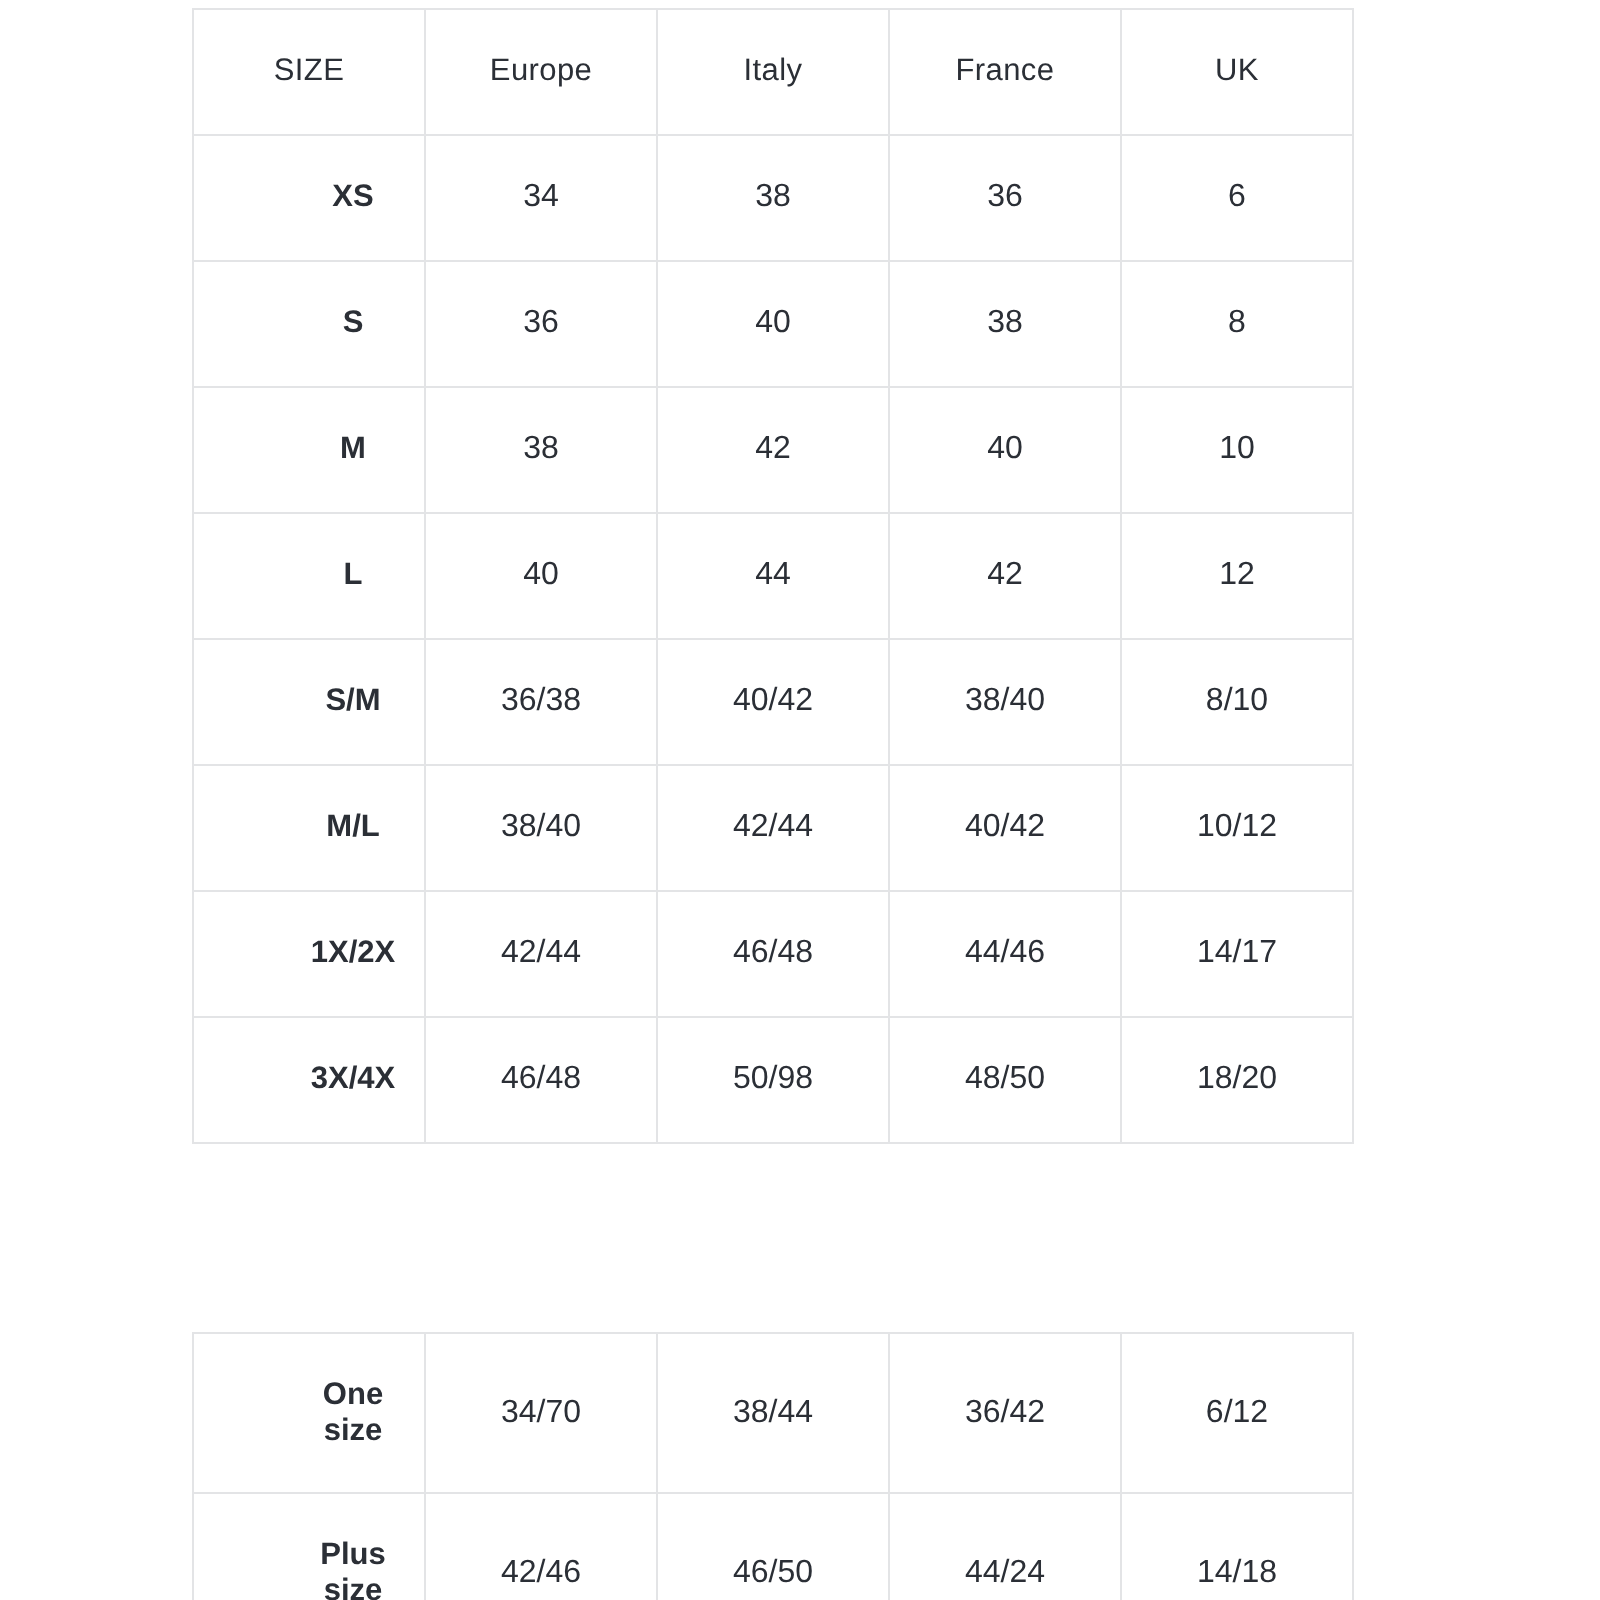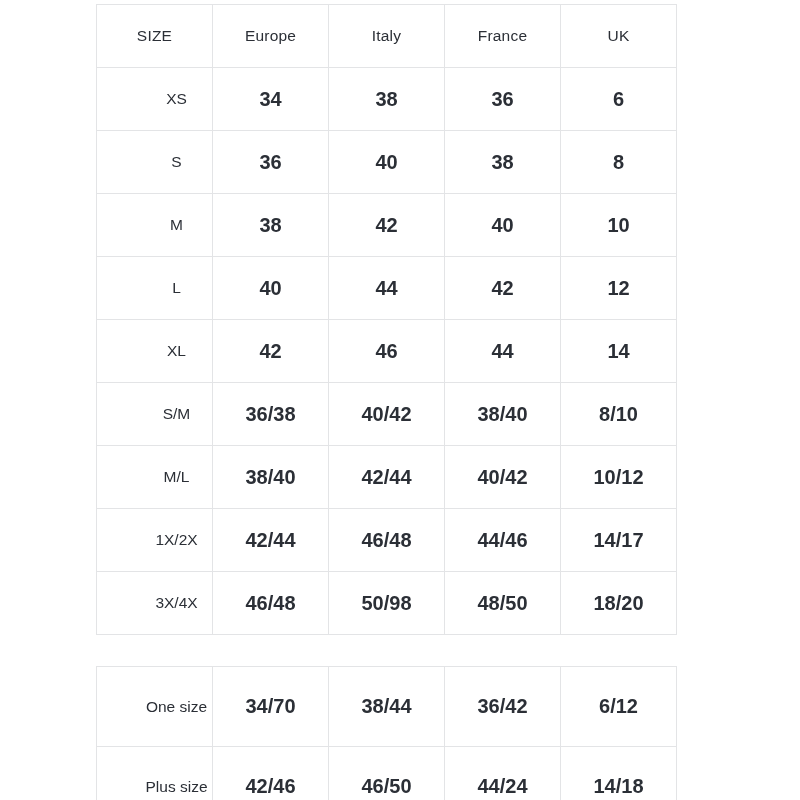--- a/index.html
+++ b/index.html
@@ -35,32 +35,32 @@
   table col.c2 { width: 116px; }
   table col.c3 { width: 116px; }
   table col.c4 { width: 116px; }
 
   td, th {
     border: 1px solid #e3e4e6;
     height: 63px;
     text-align: center;
     vertical-align: middle;
     color: #2b2f36;
-    font-size: 20px;
-    font-weight: 700;
+    font-size: 16px;
+    font-weight: 400;
     padding: 0 4px;
     background: #ffffff;
   }
   th {
     font-weight: 400;
     font-size: 15.5px;
     letter-spacing: 0.2px;
   }
   td.rowhead {
-    font-weight: 400;
+    font-weight: 700;
     font-size: 15.5px;
     padding-left: 48px;
   }
   #secondary-table td { height: 80px; margin-left: 44px; }
 </style>
 </head>
 <body>
 
 <div class="page">
 
@@ -103,27 +103,20 @@
           <td>42</td>
           <td>40</td>
           <td>10</td>
         </tr>
         <tr>
           <td class="rowhead">L</td>
           <td>40</td>
           <td>44</td>
           <td>42</td>
           <td>12</td>
-        </tr>
-        <tr>
-          <td class="rowhead">XL</td>
-          <td>42</td>
-          <td>46</td>
-          <td>44</td>
-          <td>14</td>
         </tr>
         <tr>
           <td class="rowhead">S/M</td>
           <td>36/38</td>
           <td>40/42</td>
           <td>38/40</td>
           <td>8/10</td>
         </tr>
         <tr>
           <td class="rowhead">M/L</td>

